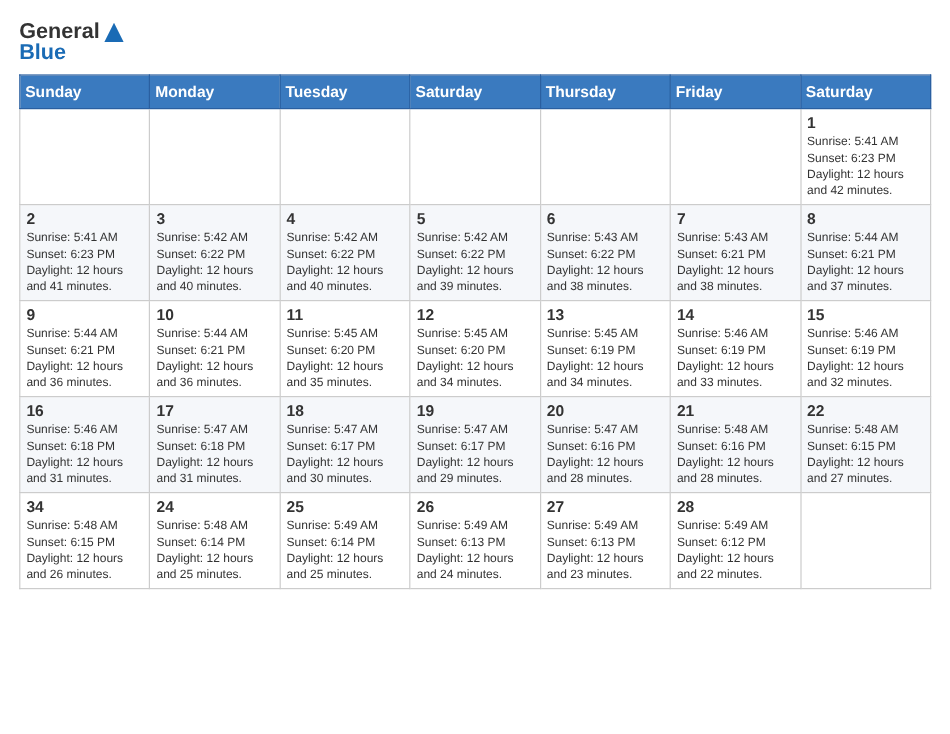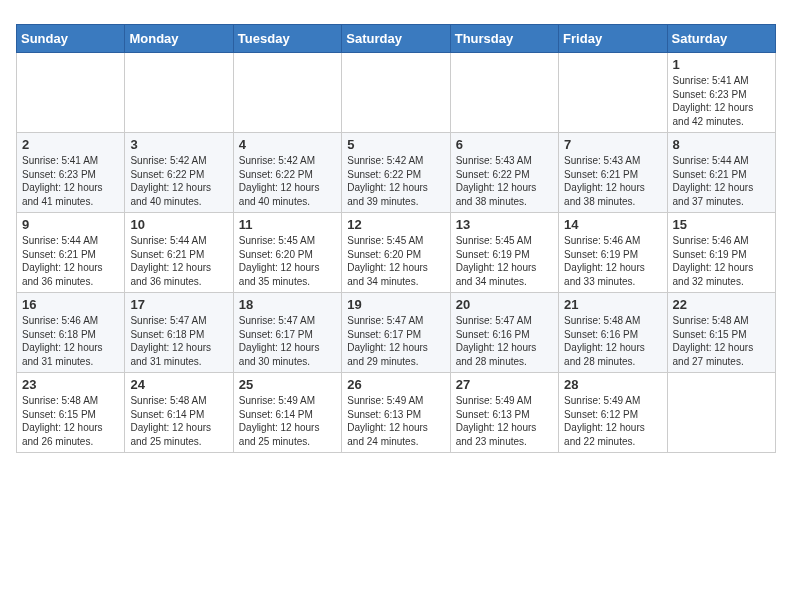--- a/index.html
+++ b/index.html
@@ -87,20 +87,30 @@
       color: #333;
     }
     .empty-cell {
       background: #fff !important;
     }
   </style>
 </head>
 <body>
 
 <div class="header">
+  <div class="logo">
+    <div class="logo-text">
+      <span class="logo-general">General</span>
+      <svg class="logo-icon" viewBox="0 0 20 20">
+        <polygon points="10,2 18,18 2,18" fill="#1a6bb5"></polygon>
+      </svg>
+      <br>
+    </div>
+    <span class="logo-blue" style="font-size:18px;font-weight:bold;color:#1a6bb5;margin-top:-4px;">Blue</span>
+  </div>
 </div>
 
 <table class="calendar">
   <thead>
     <tr>
     <th>Sunday</th>
         <th>Monday</th>
         <th>Tuesday</th>
         <th>Saturday</th>
         <th>Thursday</th>
@@ -250,21 +260,21 @@
         </td>
         <td>
           <span class="day-number">22</span>
           <div class="cell-text" style="white-space: pre-line;">Sunrise: 5:48 AM
 Sunset: 6:15 PM
 Daylight: 12 hours and 27 minutes.</div>
         </td>
       </tr>
       <tr>
         <td>
-          <span class="day-number">23</span>
+          <span class="day-number">34</span>
           <div class="cell-text" style="white-space: pre-line;">Sunrise: 5:48 AM
 Sunset: 6:15 PM
 Daylight: 12 hours and 26 minutes.</div>
         </td>
         <td>
           <span class="day-number">24</span>
           <div class="cell-text" style="white-space: pre-line;">Sunrise: 5:48 AM
 Sunset: 6:14 PM
 Daylight: 12 hours and 25 minutes.</div>
         </td>

